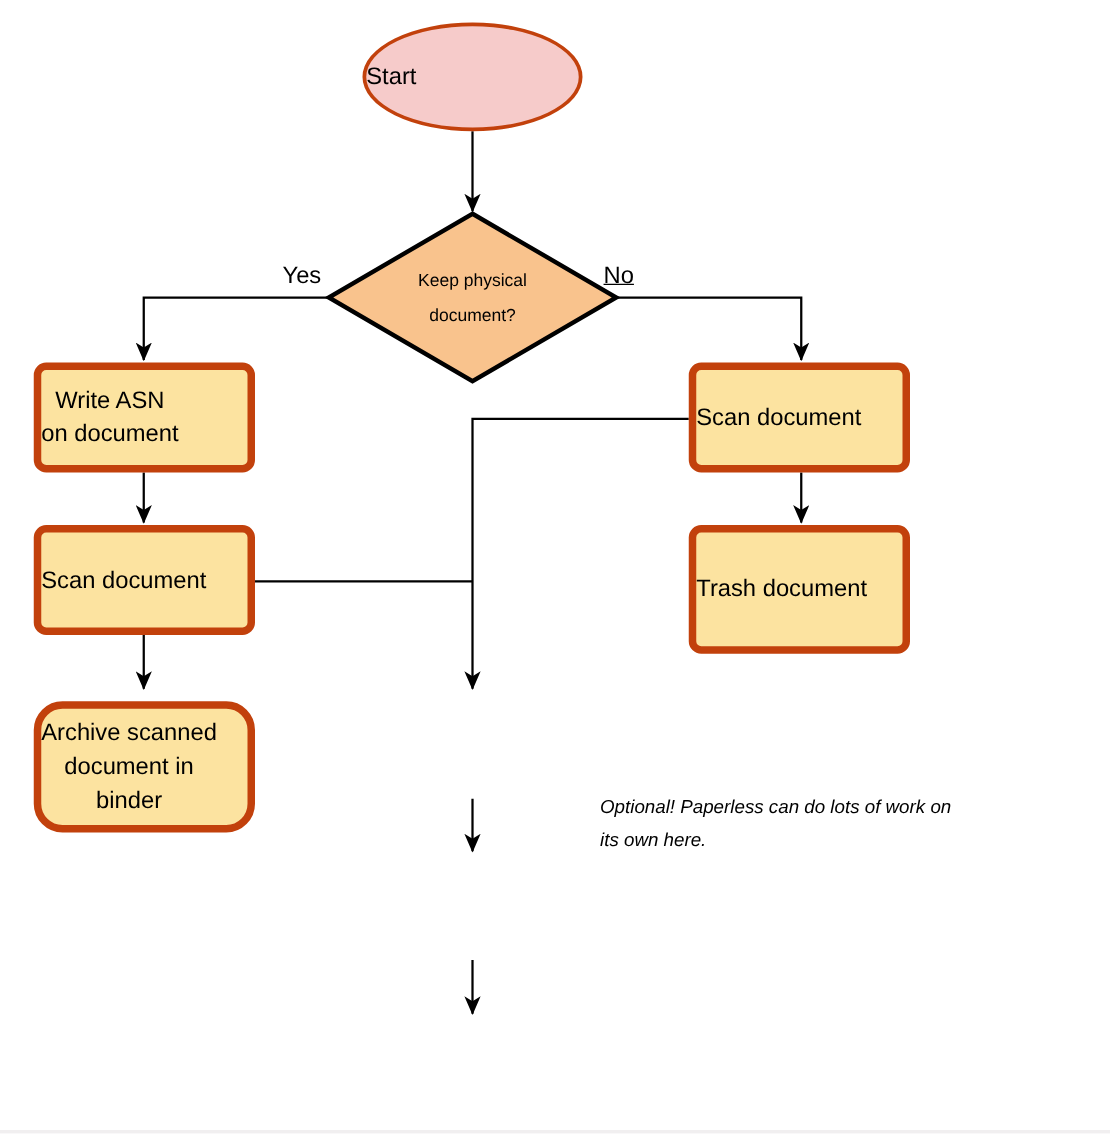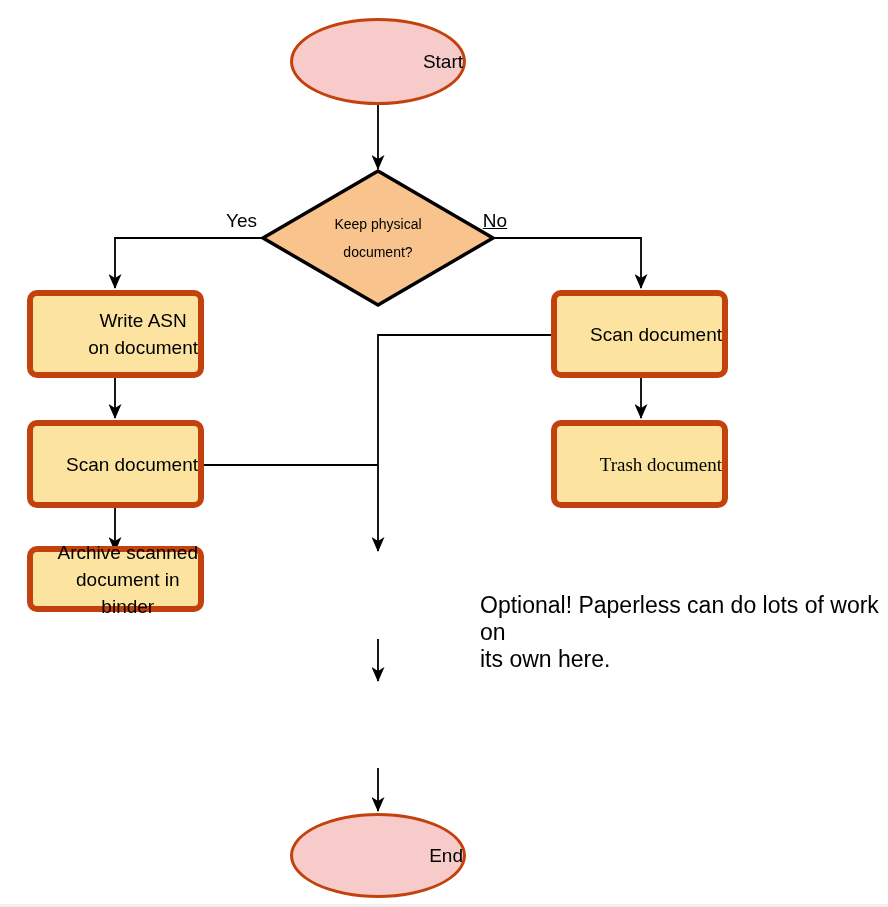--- a/index.html
+++ b/index.html
@@ -20,21 +20,21 @@
   .edge {
     fill: none;
     stroke: #000;
     stroke-width: 1.8;
   }
   .node {
     position: absolute;
     box-sizing: border-box;
     display: flex;
     align-items: center;
-    justify-content: flex-end;
+    justify-content: flex-start;
     text-align: center;
     font-size: 19px;
     line-height: 27px;
     border: 6px solid #c2410c;
     border-radius: 10px;
     background: #FCE3A0;
   }
   .node span { white-space: pre-line; }
   .terminator {
     border-radius: 50%;
@@ -52,23 +52,25 @@
     white-space: pre-line;
     background: transparent;
   }
   .edge-label {
     position: absolute;
     font-size: 19px;
     text-align: center;
   }
   .note {
     position: absolute;
-    font-size: 23px;
+    font-size: 15px;
+    font-style: italic;
     line-height: 27px;
     white-space: pre-line;
+    margin-top: 40px;
   }
   .bottom-line {
     position: absolute;
     left: 0; top: 904;
     top: 904px;
     width: 888px; height: 3px;
     background: #f1eff0;
   }
 </style>
 </head>
@@ -110,37 +112,34 @@
 
   <div class="node" style="left: 27px; top: 290px; width: 177px; height: 88px; background-color: rgb(252, 227, 160);">
     <span>Write ASN
 on document</span>
   </div>
 
   <div class="node" style="left: 27px; top: 420px; width: 177px; height: 88px; background-color: rgb(252, 227, 160);">
     <span>Scan document</span>
   </div>
 
-  <div class="node" style="left: 27px; top: 546px; width: 177px; height: 66px; background-color: rgb(252, 227, 160);">
+  <div class="node" style="left: 27px; top: 561px; width: 177px; height: 105px; background-color: rgb(252, 227, 160); border-radius: 23px;">
     <span>Archive scanned
 document in
 binder</span>
   </div>
 
   <div class="node" style="left: 551px; top: 290px; width: 177px; height: 88px; background-color: rgb(252, 227, 160);">
     <span>Scan document</span>
   </div>
 
-  <div class="node" style="left: 551px; top: 420px; width: 177px; height: 88px; background-color: rgb(252, 227, 160); font-family: Liberation Serif, serif;">
+  <div class="node" style="left: 551px; top: 420px; width: 177px; height: 103px; background-color: rgb(252, 227, 160);">
     <span>Trash document</span>
   </div>
 
 
   <div class="note" style="left:480px; top:592px; width:402px;">Optional! Paperless can do lots of work on
 its own here.</div>
 
 
-  <div class="node terminator" style="left: 290px; top: 813px; width: 176px; height: 85px; background-color: rgb(246, 203, 202);">
-    <span>End</span>
-  </div>
 
   <div class="bottom-line"></div>
 </div>
 
 </body></html>

